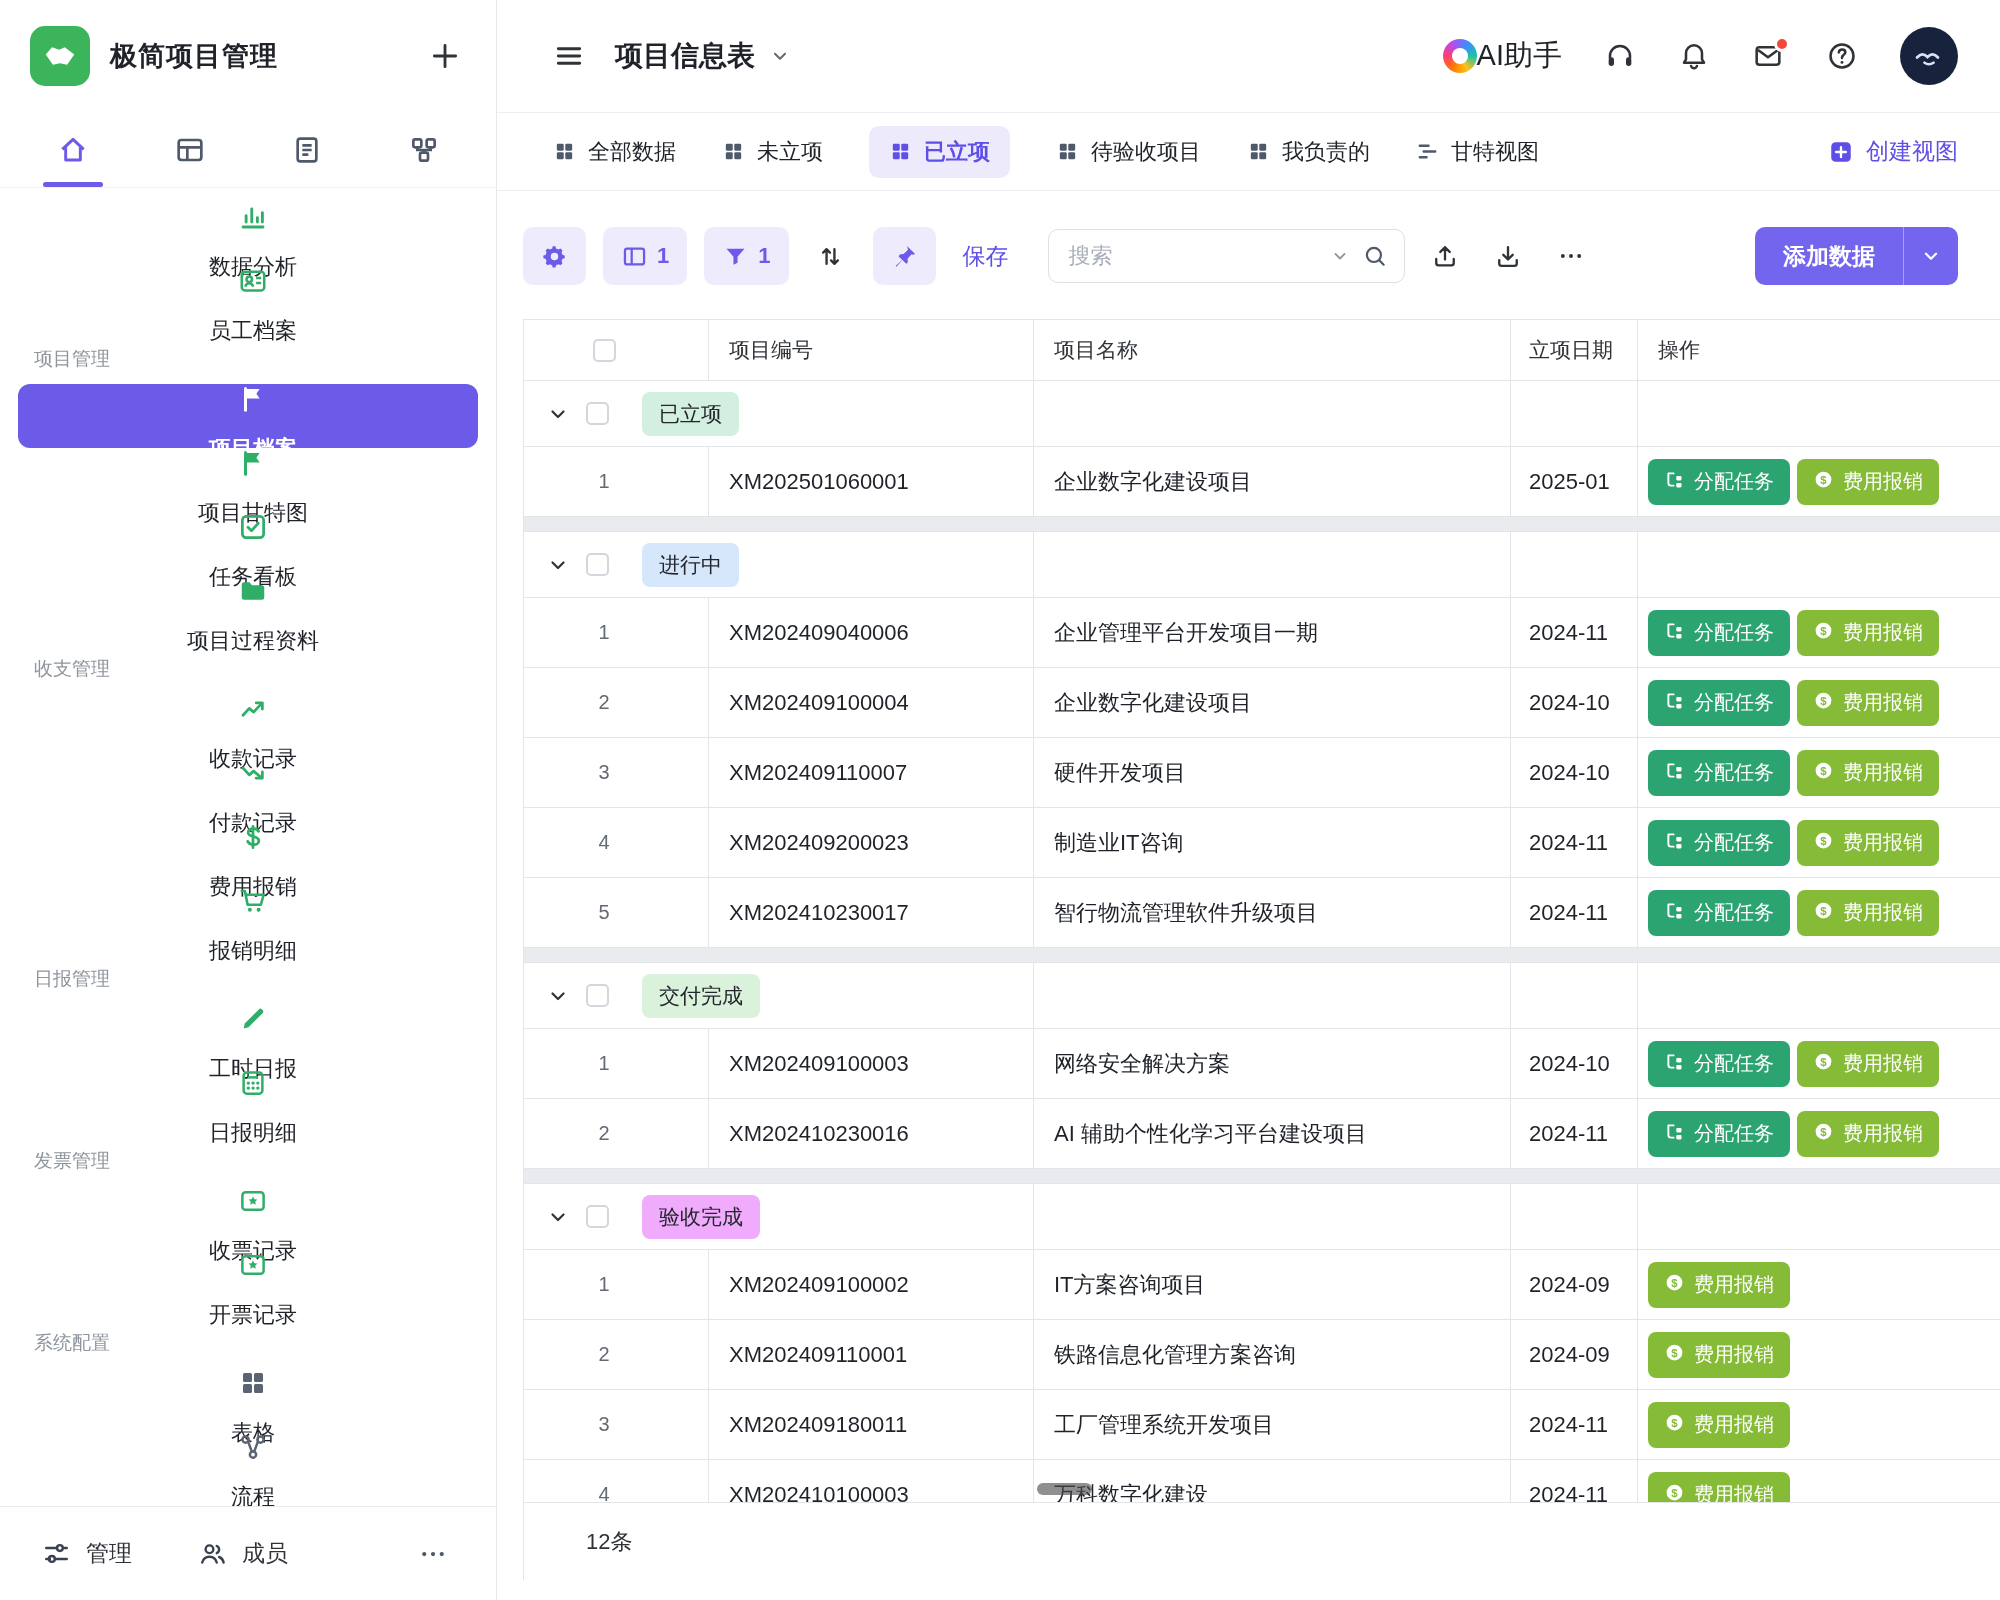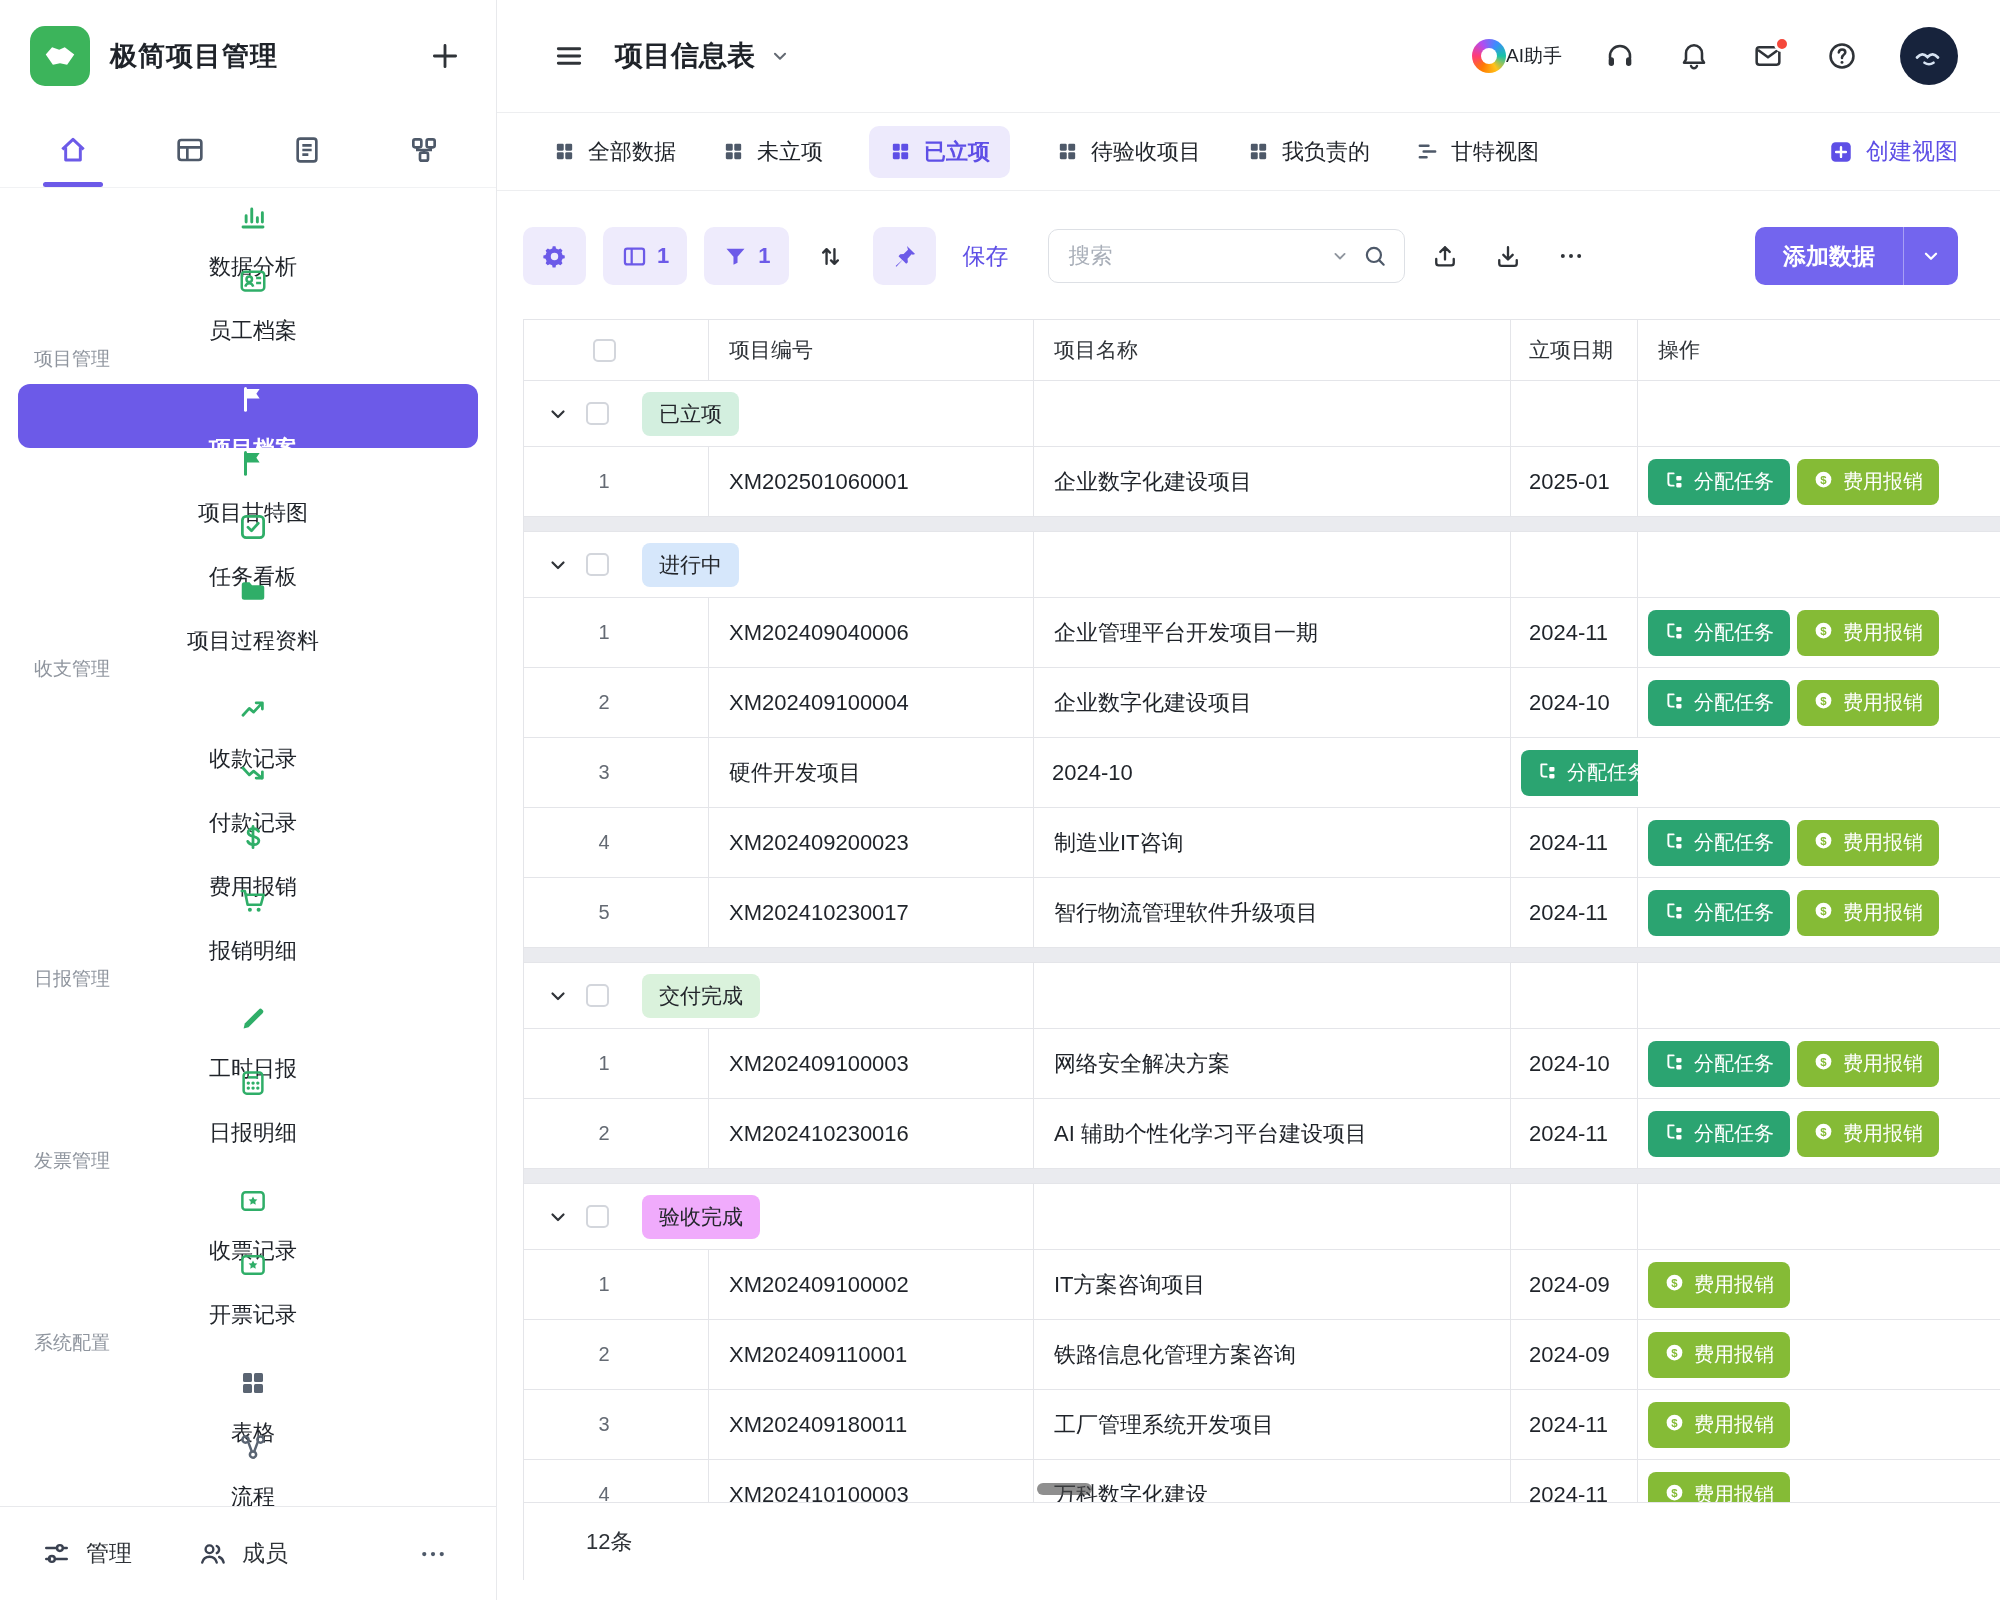--- a/index.html
+++ b/index.html
@@ -44,21 +44,21 @@
   .main { flex:1; min-width:0; display:flex; flex-direction:column; }
 
   .topbar { height:113px; flex:0 0 113px; border-bottom:1px solid #EDEEF0; display:flex; align-items:center; padding:0 42px 0 56px; }
   .hamburger { width:32px; height:32px; color:#2F3338; cursor:pointer; }
   .hamburger svg { width:100%; height:100%; }
   .tb-title-wrap { display:flex; align-items:center; gap:14px; margin-left:30px; cursor:pointer; }
   .tb-title { font-size:28px; font-weight:700; }
   .tb-caret { width:22px; height:22px; color:#646A73; }
   .tb-caret svg { width:100%; height:100%; }
   .tb-right { margin-left:auto; display:flex; align-items:center; gap:42px; }
-  .ai-entry { display:flex; align-items:center; font-size:19px; cursor:pointer; }
+  .ai-entry { display:flex; align-items:center; font-size:29px; cursor:pointer; }
   .ai-icon { width:34px; height:34px; border-radius:50%; position:relative;
     background:conic-gradient(from 210deg,#FF7A00,#FF3D77,#B44CF0,#3E8BFF,#19C2A8,#FFC21A,#FF7A00); }
   .ai-icon::after { content:""; position:absolute; inset:9px; background:#fff; border-radius:50%; }
   .top-icon { width:32px; height:32px; color:#2F3338; position:relative; cursor:pointer; }
   .top-icon svg { width:100%; height:100%; }
   .red-dot { position:absolute; top:-4px; right:-6px; width:16px; height:16px; border-radius:50%; background:#F5483B; border:3px solid #fff; }
   .avatar { width:58px; height:58px; border-radius:50%; background:#17233C; display:flex; align-items:center; justify-content:center; cursor:pointer; }
   .avatar svg { width:36px; height:36px; }
 
   .viewtabs { height:78px; flex:0 0 78px; border-bottom:1px solid #EDEEF0; display:flex; align-items:center; padding:0 42px 0 56px; gap:46px; }
@@ -636,20 +636,21 @@
                       <text x="12" y="16.6" text-anchor="middle" font-size="13" font-weight="bold" font-family="Liberation Sans, sans-serif">$</text>
                     </svg></span>
                   <span>费用报销</span>
                 </div>
               </div>
             </div>
             <div class="trow data-row">
               <div class="cell center">
                 <span class="rownum">3</span>
               </div>
+              <div class="cell">XM202409110007</div>
               <div class="cell">硬件开发项目</div>
               <div class="cell" style="padding: 0px 0px 0px 18px;">2024-10</div>
               <div class="cell ops">
                 <div class="abtn assign">
                   <span><svg viewBox="0 0 24 24" fill="none" stroke="#fff" stroke-width="2.2" stroke-linecap="round">
                       <path d="M5 5h6M5 5v11a3 3 0 003 3h3"></path>
                       <rect x="14" y="8" width="6" height="5" rx="1.2" fill="#fff" stroke="none"></rect>
                       <rect x="14" y="16" width="6" height="5" rx="1.2" fill="#fff" stroke="none"></rect>
                     </svg></span>
                   <span>分配任务</span>

